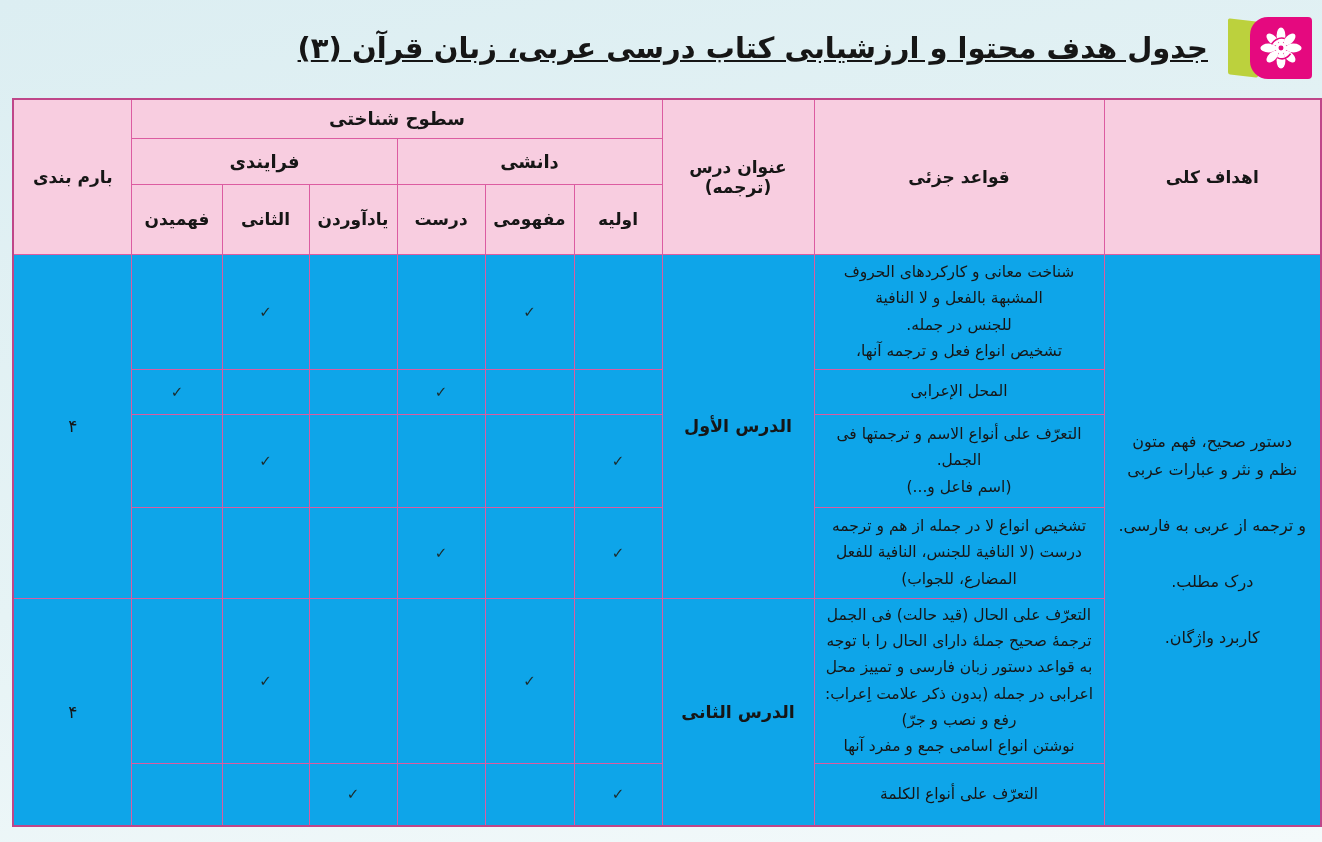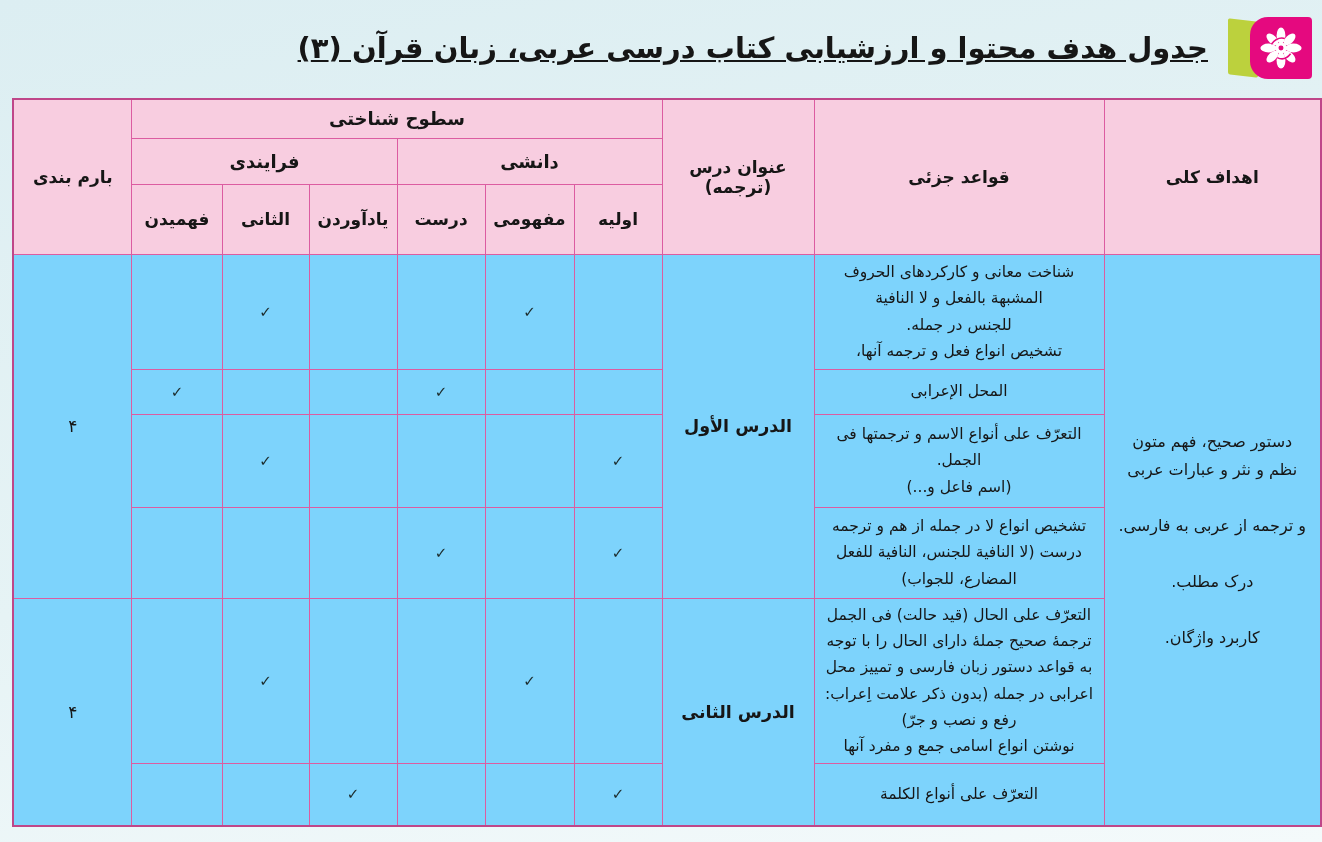--- a/index.html
+++ b/index.html
@@ -41,21 +41,21 @@
     border: 2px solid #bf4689;
   }
   .eval th, .eval td {
     border: 1.6px solid #dc5ca1;
     text-align: center; vertical-align: middle;
     padding: 3px 8px;
     overflow: hidden;
   }
   .eval thead th { background: #f8cde0; font-weight: bold; font-size: 17px; margin-top: 45px; }
   .eval thead th.group { font-size: 18px; }
-  .eval tbody td { background: #7dd3fc; }
+  .eval tbody td { background: #0ea5e9; }
 
   tr.hr1 { height: 39px; }
   tr.hr2 { height: 46px; }
   tr.hr3 { height: 70px; }
   tr.br1 { height: 115px; }
   tr.br2 { height: 45px; }
   tr.br3 { height: 93px; margin-left: 32px; }
   tr.br4 { height: 91px; margin-left: 36px; }
   tr.br5 { height: 163px; }
   tr.br6 { height: 63px; }

